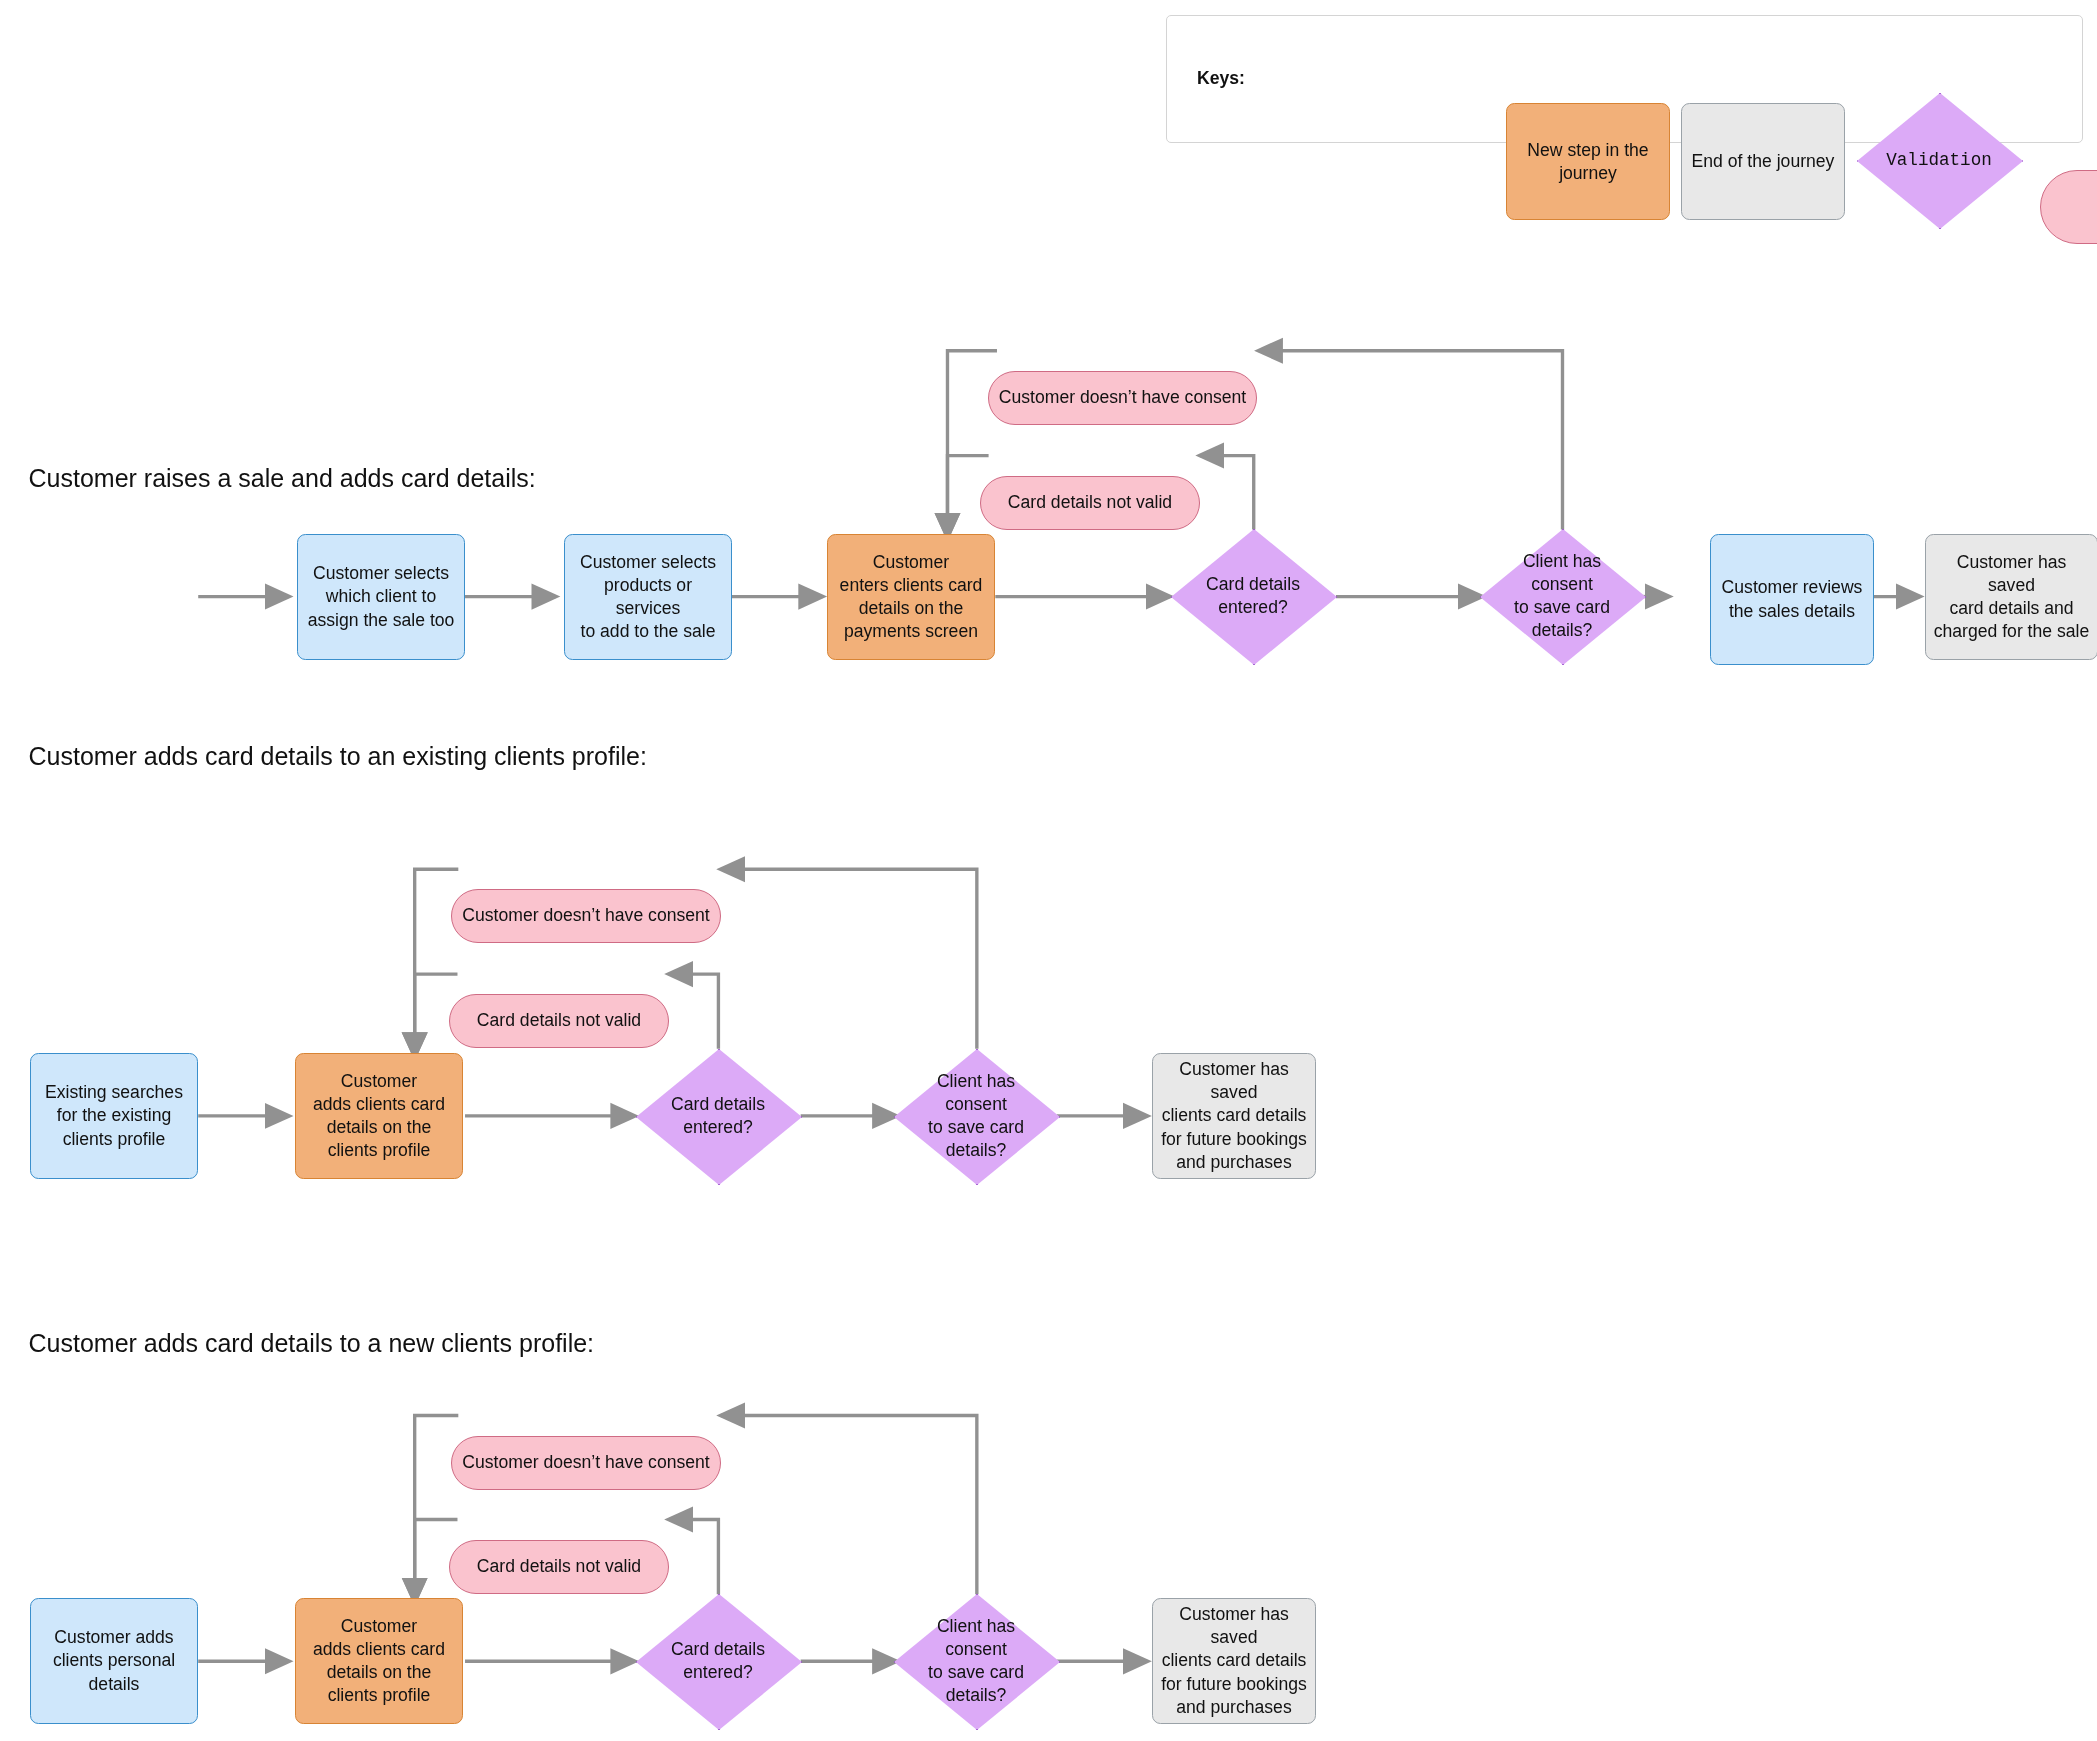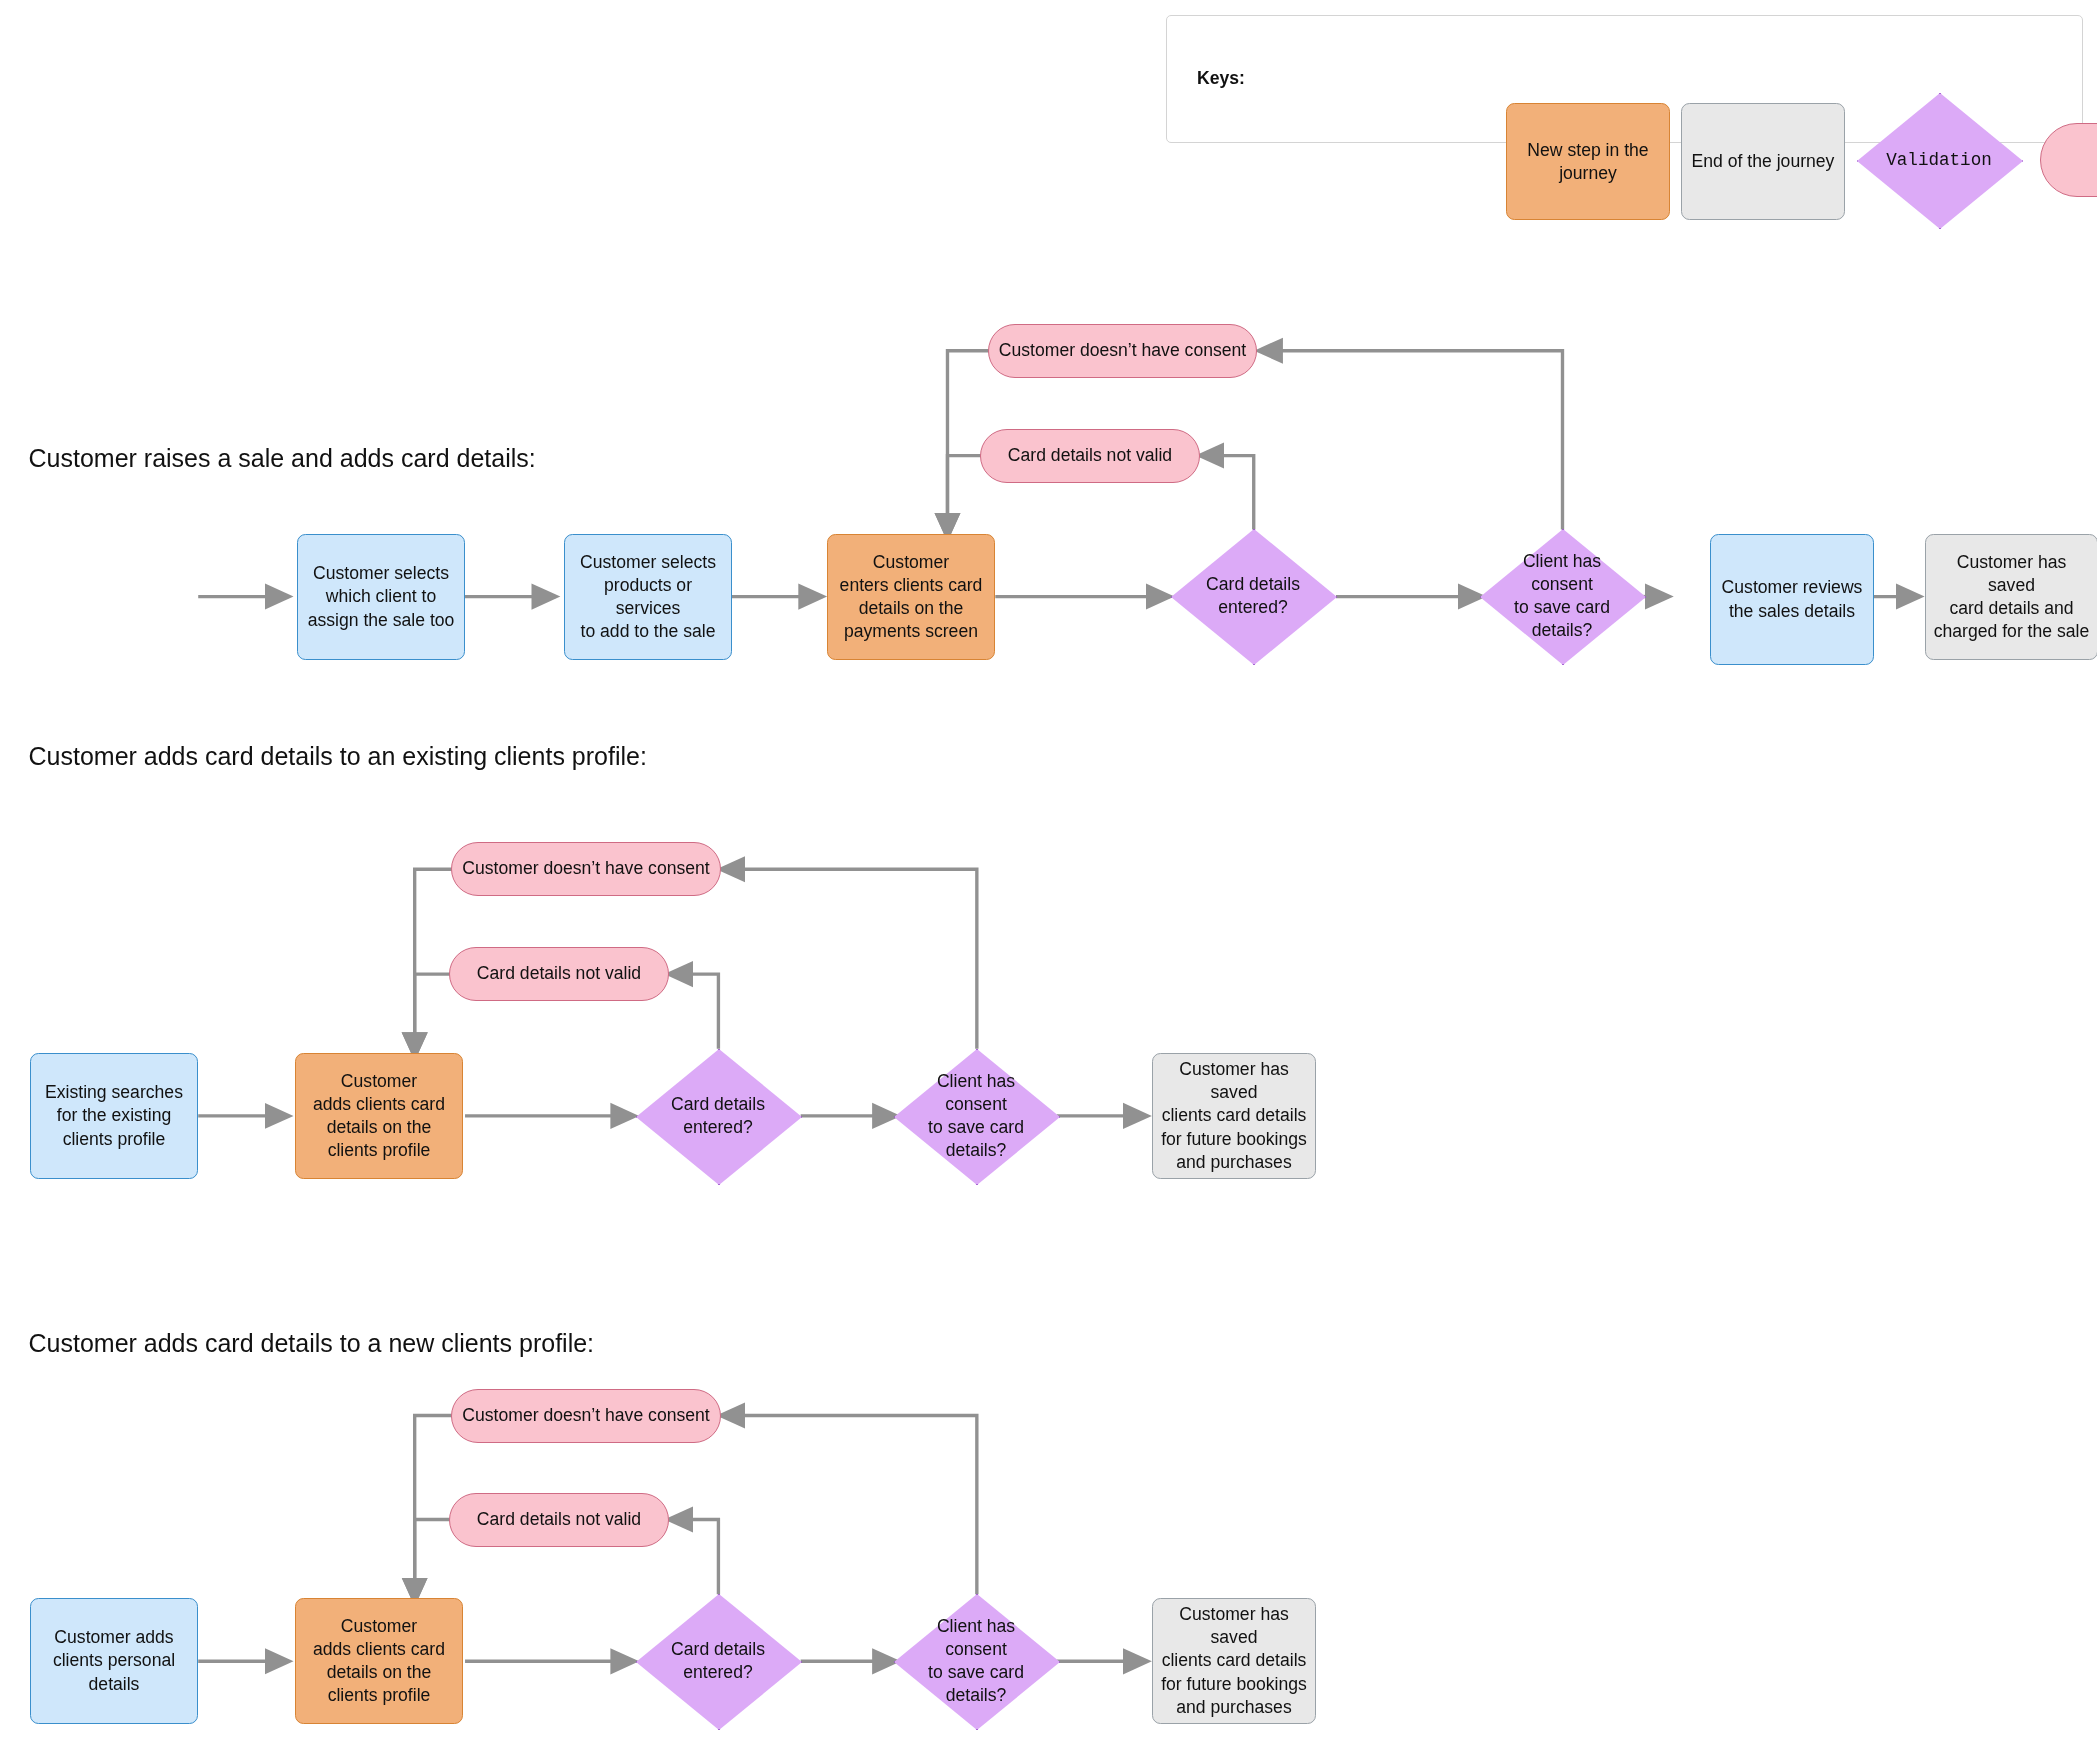--- a/index.html
+++ b/index.html
@@ -17,21 +17,21 @@
   .node .lbl{display:block;padding:0 6.7px;white-space:pre-line;}
 
   
   .kind-existing{background:#cfe7fb;border:1.7px solid #3a8fcc;border-radius:8.4px;
         font-size:17.6px;color:#111;}
   .kind-new{background:#f2b079;border:1.7px solid #d88434;border-radius:8.4px;
         font-size:17.6px;color:#111;}
   .kind-end{background:#e8e8e8;border:1.7px solid #9aa2a8;border-radius:8.4px;
         font-size:17.6px;color:#111;}
   .kind-error{background:#fac3ce;border:1.7px solid #cf6b84;border-radius:838px;
-        font-size:17.6px;color:#111;}
+        font-size:17.6px;color:#111;margin-top:47px;}
 
   
   .kind-validation{position:absolute;}
   .kind-validation .dia{position:absolute;left:0;top:0;width:100%;height:100%;
         background:#dcaaf7;border:1.7px solid #7b24b8;
         clip-path:polygon(50% 0%,100% 50%,50% 100%,0% 50%);}
   .kind-validation .dlbl{position:absolute;left:0;top:0;width:100%;height:100%;
         display:flex;align-items:center;justify-content:center;text-align:center;
         font-size:17.6px;color:#111;line-height:1.3;white-space:pre-line;}
 
@@ -119,21 +119,21 @@
     <div class="lgd" style="left:690px;top:77px;width:164px;height:134px;">
       <div class="dia"></div>
       <div class="dlbl">Validation</div>
     </div>
 
     <div class="lg kind-error" style="left:873px;top:107px;width:164px;height:74px;">
       
     </div>
   </div>
 
-  <div class="section-title" style="left:28.5px;top:444px;">Customer raises a sale and adds card details:</div>
+  <div class="section-title" style="left:28.5px;top:464px;">Customer raises a sale and adds card details:</div>
 
 
   <div class="node kind-existing" style="left:297px;top:534px;width:168px;height:126px;">
     <span class="lbl">Customer selects
 which client to
 assign the sale too</span>
   </div>
 
   <div class="node kind-existing" style="left:564px;top:534px;width:168px;height:126px;">
     <span class="lbl">Customer selects

